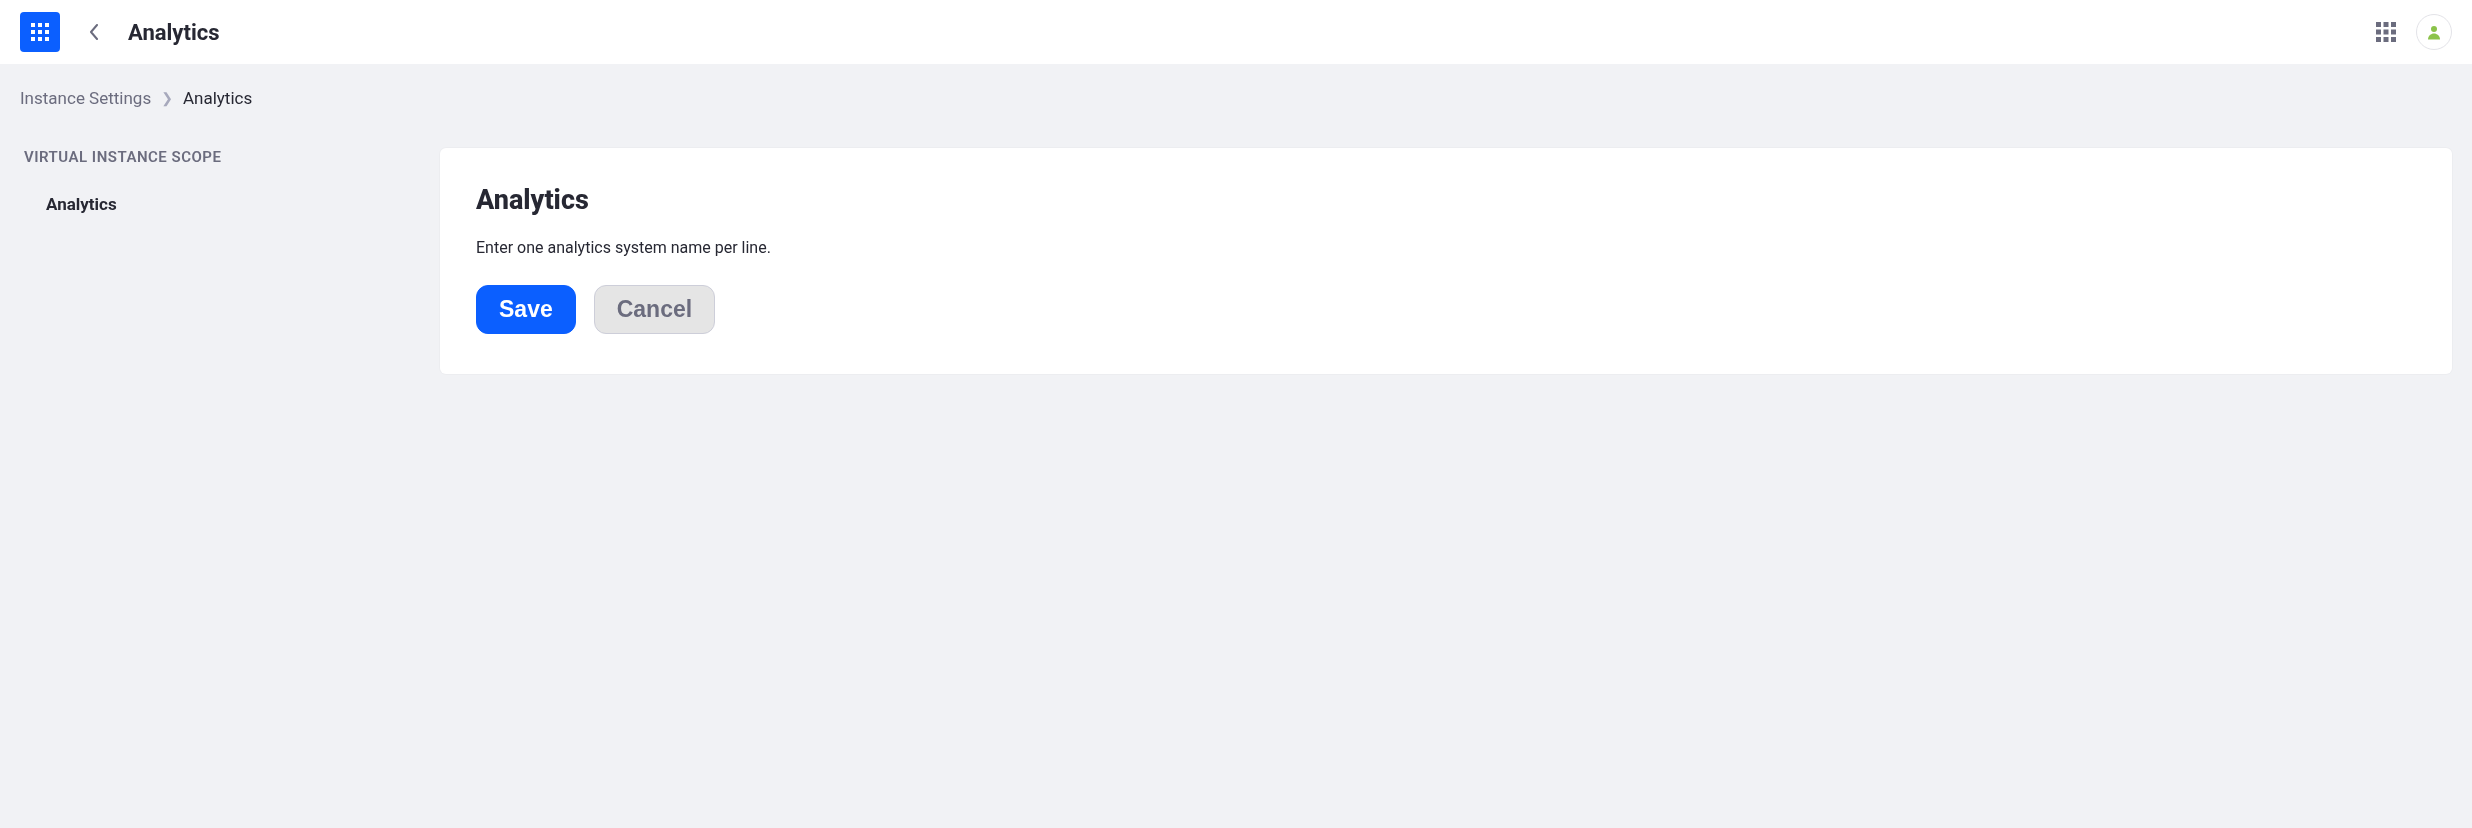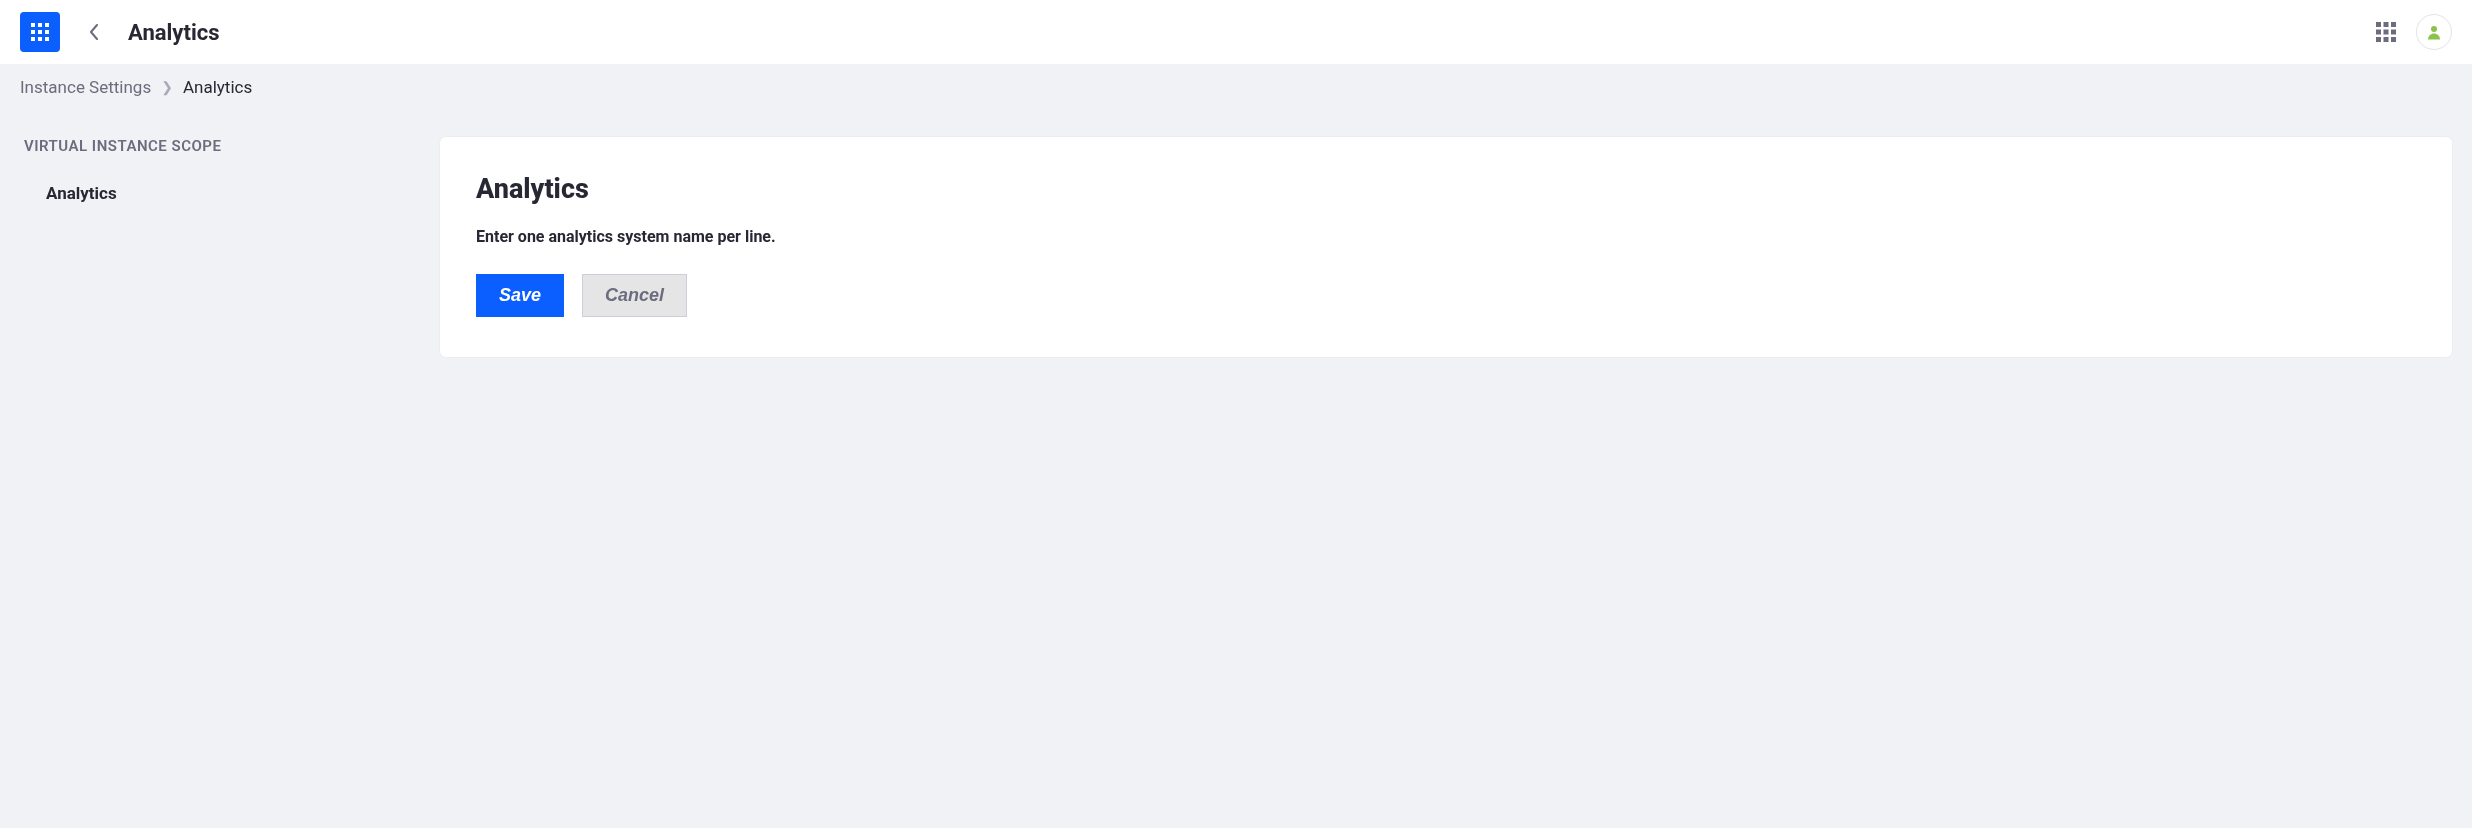--- a/index.html
+++ b/index.html
@@ -70,21 +70,21 @@
   border-radius: 50%;
   border: 1px solid #e3e3e8;
   display: flex;
   align-items: center;
   justify-content: center;
   cursor: pointer;
   color: #8bc34a;
 }
 .avatar-circle svg { width: 18px; height: 18px; fill: currentColor; }
 .content-area {
-  padding: 13px 20px 40px 20px;
+  padding: 24px 20px 40px 20px;
 }
 .breadcrumbs {
   display: flex;
   align-items: center;
   gap: 10px;
   font-size: 17px;
   color: #6b6c7e;
   margin-bottom: 40px;
 }
 .breadcrumbs .crumb-link { color: #6b6c7e; cursor: pointer; }
@@ -121,21 +121,21 @@
   box-shadow: 0 0 0 1px rgba(0,0,0,0.02);
 }
 .card-title {
   font-size: 27px;
   font-weight: 800;
   color: #272833;
   margin-bottom: 22px;
 }
 .field-label {
   font-size: 16px;
-  font-weight: 700;
+  font-weight: 400;
   color: #272833;
   margin-bottom: 24px;
   display: block;
 }
 .textarea-wrap {
   position: relative;
 }
 textarea.analytics-input {
   width: 100%;
   min-height: 130px;
@@ -150,27 +150,26 @@
   font-family: inherit;
   color: #272833;
   resize: both;
 }
 .button-row {
   display: flex;
   gap: 18px;
   margin-top: 28px;
 }
 .btn {
-  font-size: 18px;
+  font-size: 23px;
   font-weight: 600;
   padding: 10px 22px;
-  border-radius: 0;
+  border-radius: 12px;
   cursor: pointer;
   border: 1px solid transparent;
-  font-style: italic;
 }
 .btn-primary {
   background: #0b5fff;
   color: #ffffff;
   border-color: #0b5fff;
 }
 .btn-secondary {
   background: #e5e5e5;
   color: #6b6c7e;
   border-color: #cdced9;

